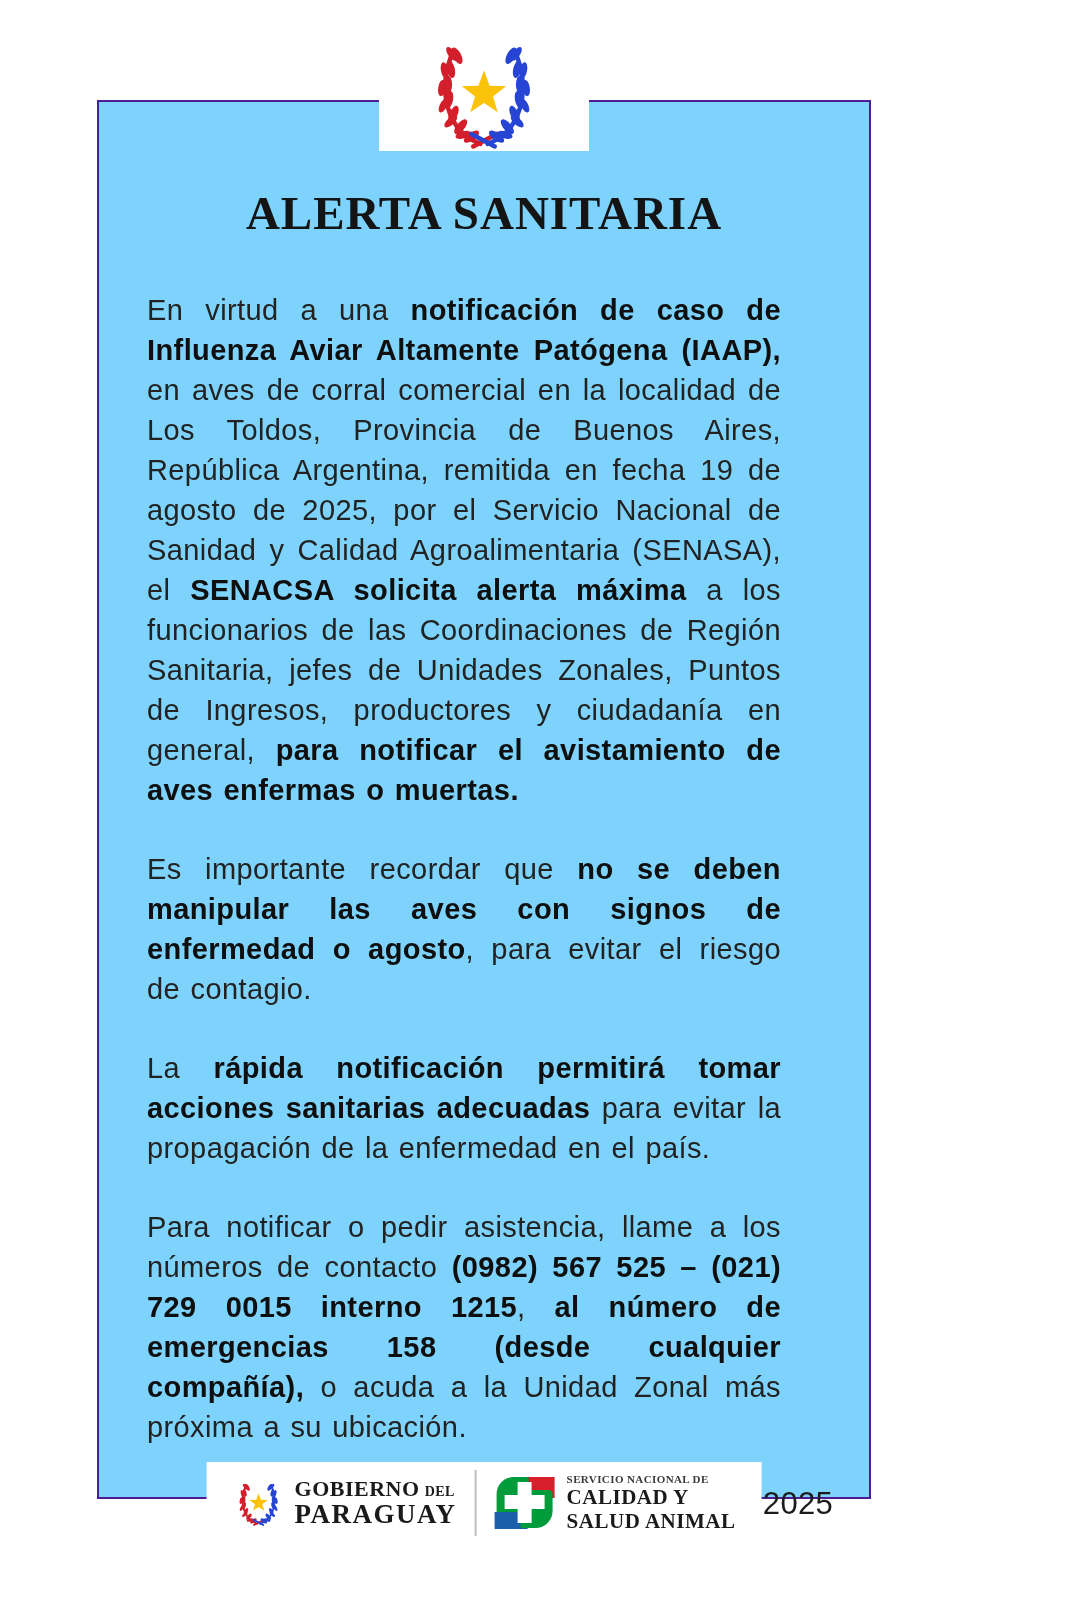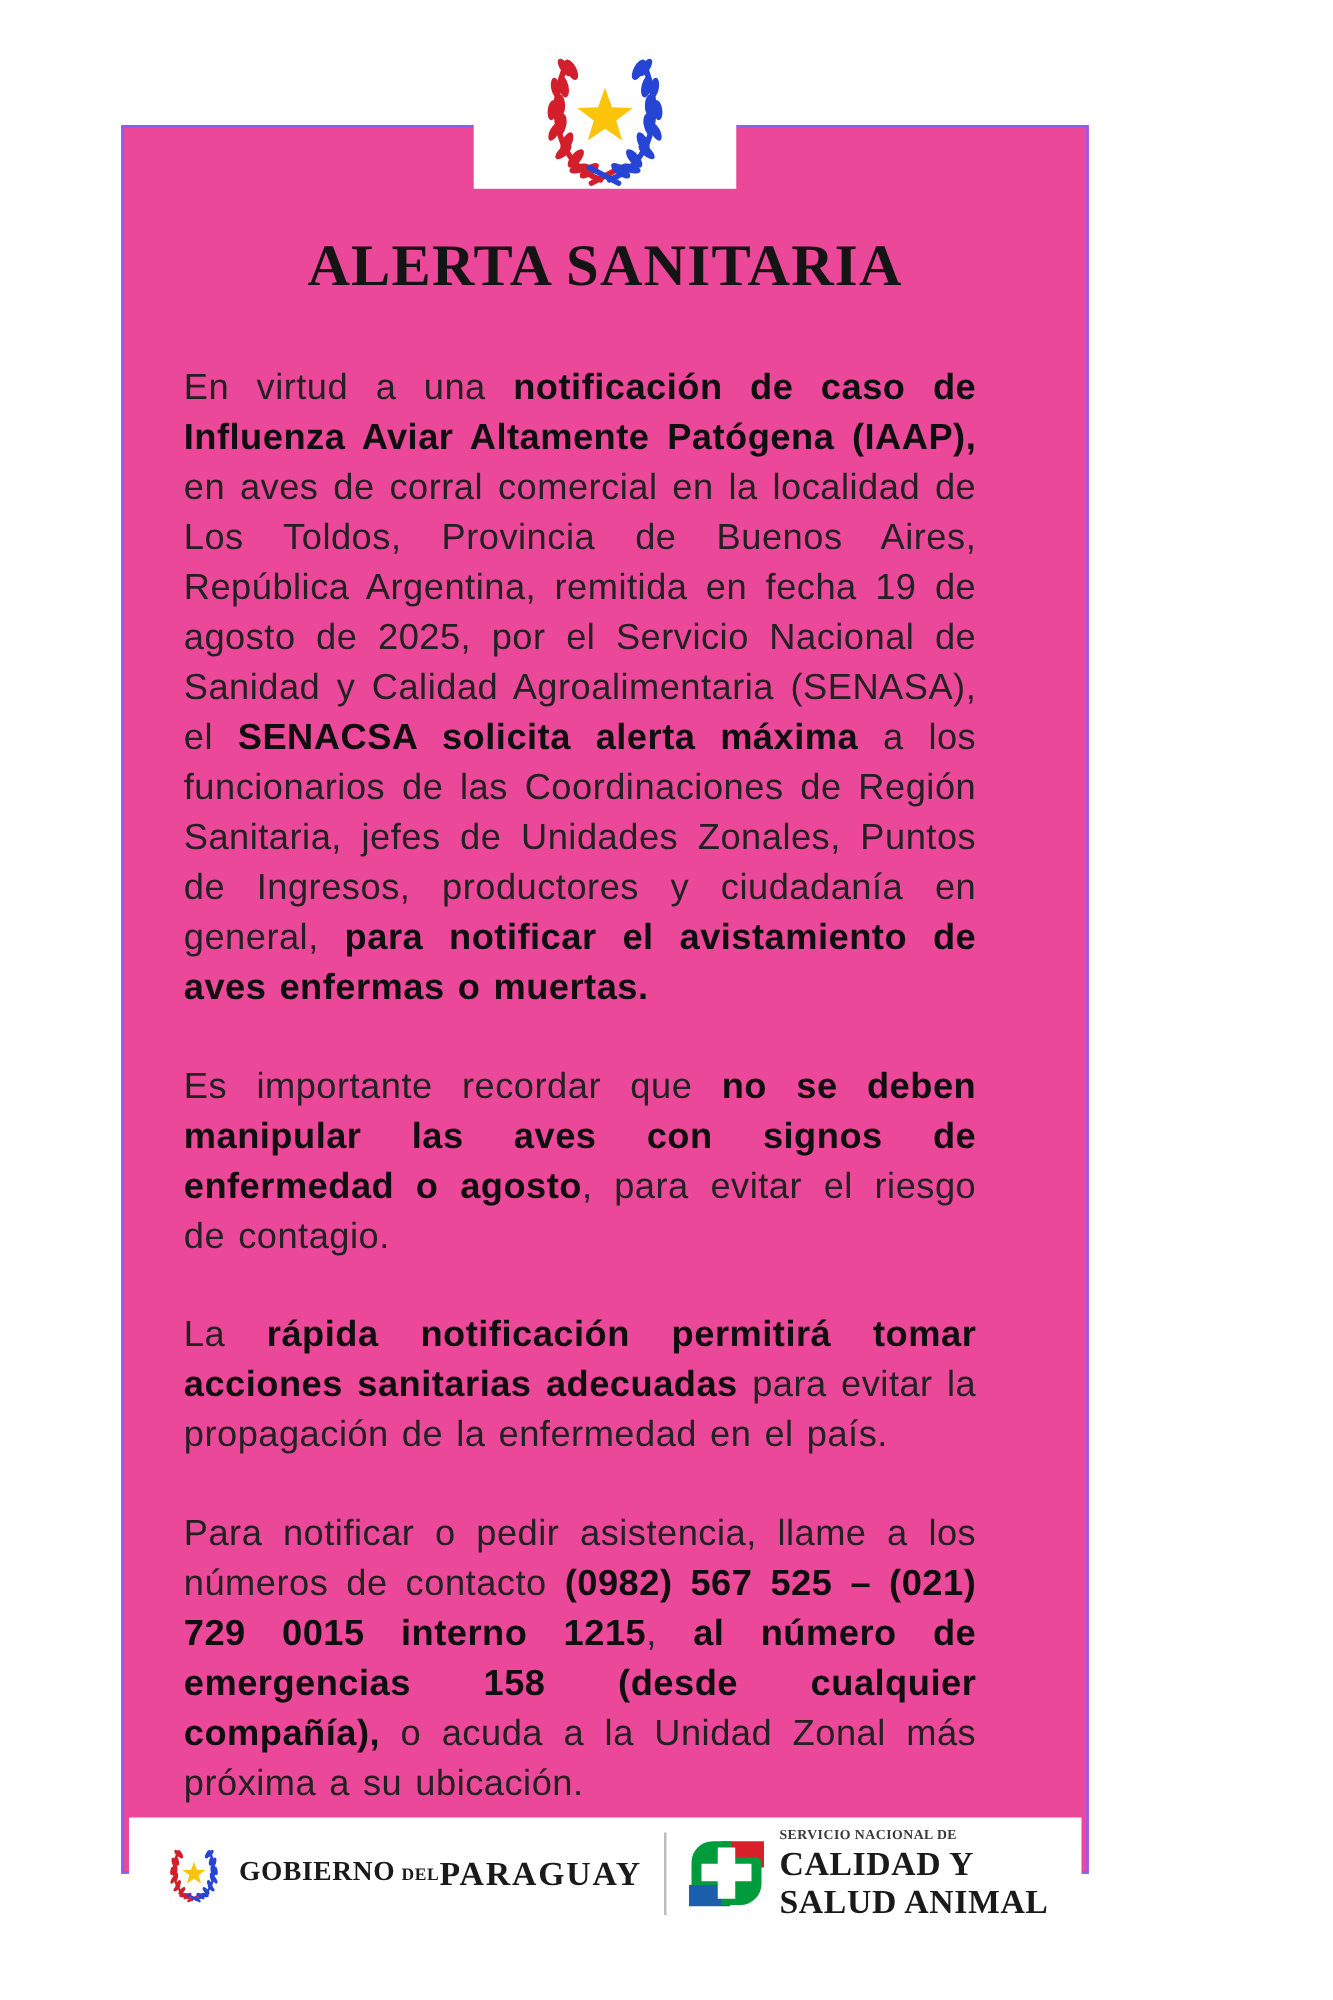--- a/index.html
+++ b/index.html
@@ -2,21 +2,21 @@
 <html><head>
 <meta charset="utf-8">
 <style>
   html,body{margin:0;padding:0;}
   body{
     width:1066px;height:1600px;background:#ffffff;position:relative;
     font-family:"Liberation Sans", sans-serif;color:#1c1c1c;
   }
   .card{
     position:absolute;left:97px;top:100px;width:774px;height:1399px;
-    border:2px solid #8b5cf6;box-sizing:border-box;background:#ec4899;
+    border:2px solid #4c1d95;box-sizing:border-box;background:#7dd3fc;
   }
   
   .emblem-top{
     position:absolute;top:-66px;left:50%;transform:translateX(-50%);
     background:#ffffff;padding:0 42px;line-height:0;
   }
   
   .title{
     margin:84px 0 0 0;text-align:center;
     font-family:"Liberation Serif", serif;font-weight:700;
@@ -34,37 +34,37 @@
   .date-line{
     text-align:right;padding-right:36px;margin-top:18px;
     font-size:31px;color:#1c1c1c;letter-spacing:0.3px;
   }
   
   .footer{
     position:absolute;bottom:-47px;left:50%;transform:translateX(-50%);
     background:#ffffff;padding:8px 26px;display:flex;align-items:center;white-space:nowrap;
   }
   .gov-logo{display:flex;align-items:center;gap:10px;}
-  .gov-text{display:flex;flex-direction:row;justify-content:center;color:#1a1a1a;}
+  .gov-text{display:flex;flex-direction:column;justify-content:center;color:#1a1a1a;}
   .gov-line1{font-family:"Liberation Serif", serif;font-weight:700;font-size:22px;letter-spacing:0.5px;line-height:1.05;}
   .gov-line1 .small-word{font-size:14px;margin-left:5px;letter-spacing:0.5px;}
   .gov-line2{font-family:"Liberation Serif", serif;font-weight:700;font-size:27px;letter-spacing:1.5px;line-height:1.05;}
   .divider{width:2px;height:66px;background:#bdbdbd;margin:0 18px;}
   .senacsa{display:flex;align-items:center;gap:12px;}
   
   .sen-mark{position:relative;width:60px;height:56px;flex:0 0 auto;}
   .sen-green-tl{position:absolute;left:2px;top:2px;width:32px;height:40px;background:#009B3A;border-radius:17px 0 0 4px;}
   .sen-red-tr{position:absolute;left:26px;top:2px;right:0;height:21px;background:#D7202C;}
   .sen-green-br{position:absolute;right:2px;top:15px;width:32px;height:38px;background:#009B3A;border-radius:0 4px 17px 0;}
   .sen-blue-bl{position:absolute;left:0;bottom:2px;width:33px;height:17px;background:#1B5FAA;}
   .sen-cross-v{position:absolute;left:23px;top:7px;width:14px;height:41px;background:#ffffff;}
   .sen-cross-h{position:absolute;left:10px;top:20px;width:40px;height:14px;background:#ffffff;}
   .sen-text{display:flex;flex-direction:column;justify-content:center;color:#1a1a1a;}
   .sen-tagline{font-size:11px;font-weight:700;letter-spacing:0.4px;color:#3a3a3a;line-height:1.25;font-family:Liberation Serif, serif;}
-  .sen-name{font-family:"Liberation Serif", serif;font-weight:700;font-size:27px;line-height:1.12;letter-spacing:0.5px;}
+  .sen-name{font-family:"Liberation Serif", serif;font-weight:700;font-size:21px;line-height:1.12;letter-spacing:0.5px;}
   .svg-defs{position:absolute;width:0;height:0;overflow:hidden;}
 </style>
 </head>
 <body>
 
 <svg class="svg-defs" aria-hidden="true">
   <defs>
     <g id="wreath-emblem">
 
       <g fill="#D21F2B">

